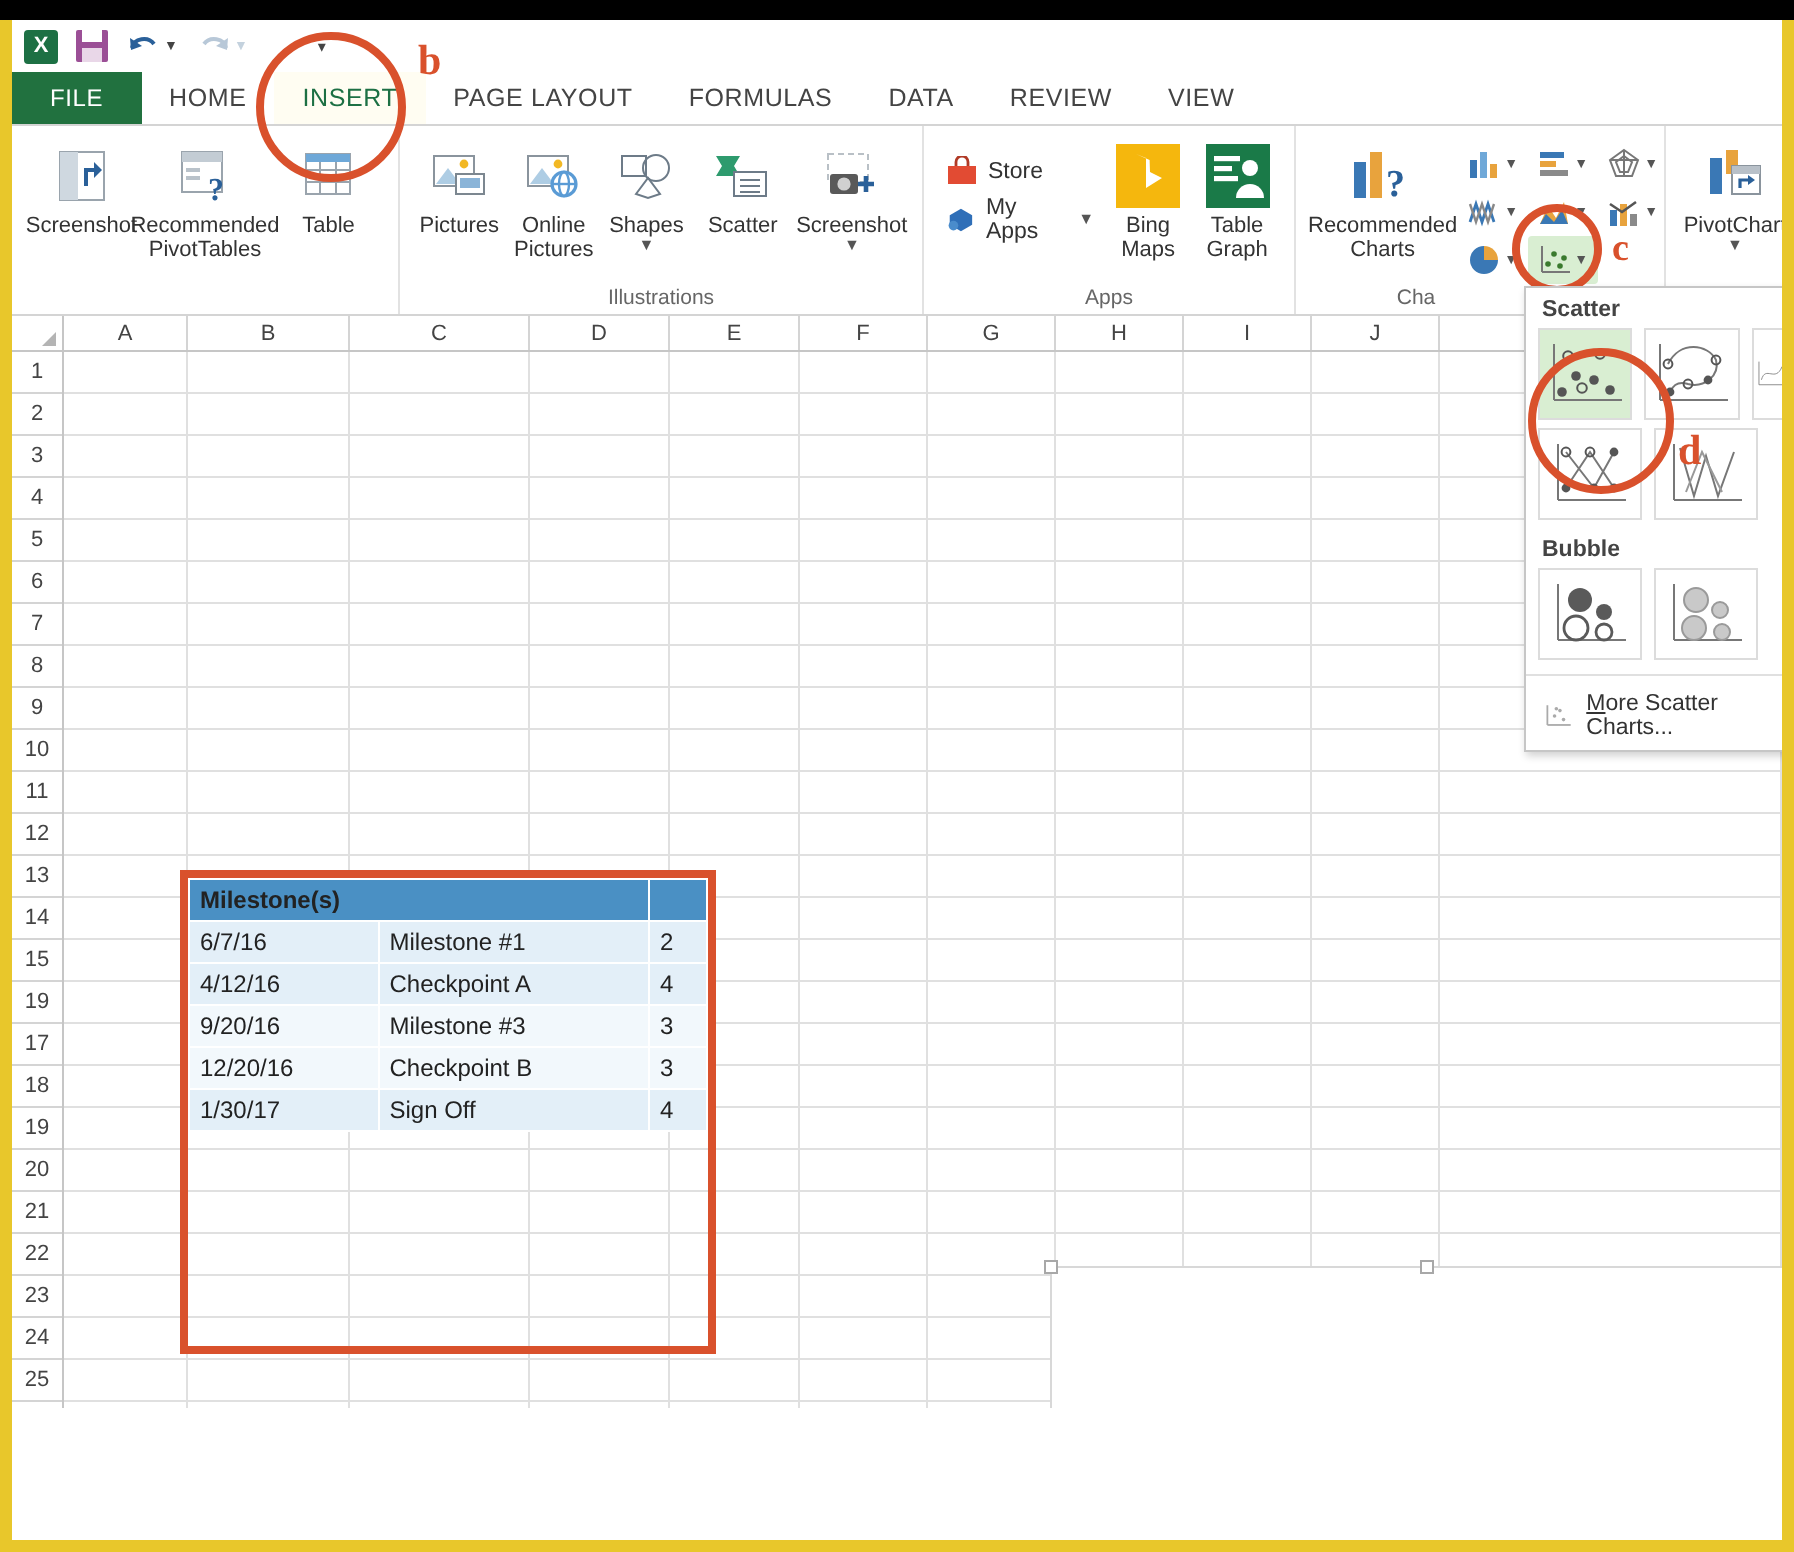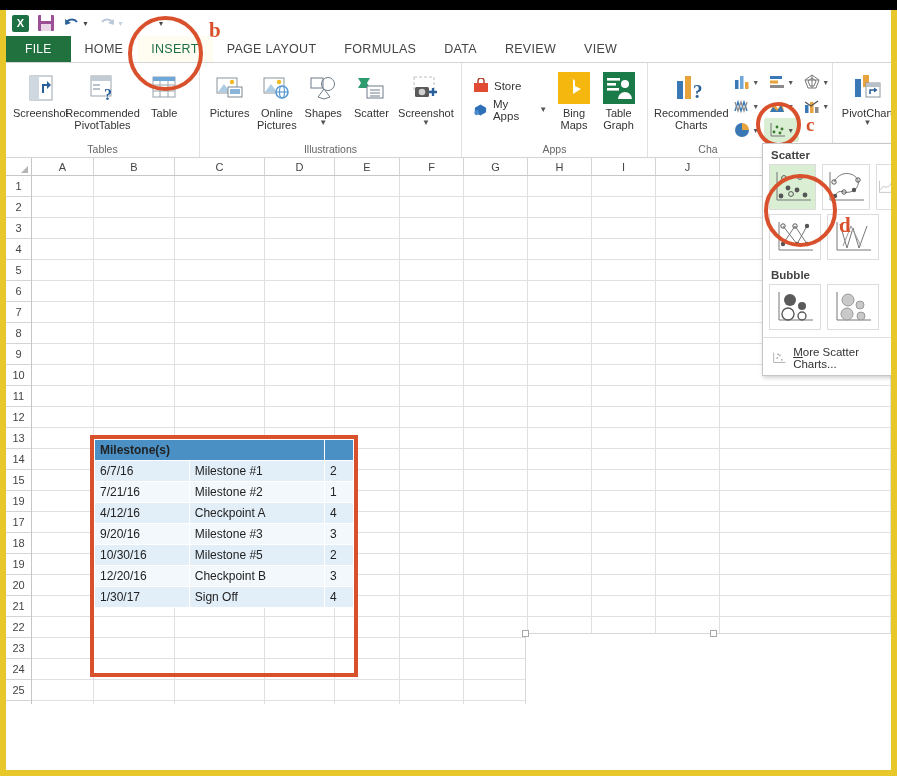--- a/index.html
+++ b/index.html
@@ -212,21 +212,20 @@
                 <rect x="4" y="4" width="22" height="4" fill="#6ea8d8"></rect>
                 <line x1="4" y1="12" x2="26" y2="12" stroke="#9aa4ad"></line>
                 <line x1="4" y1="18" x2="26" y2="18" stroke="#9aa4ad"></line>
                 <line x1="11" y1="8" x2="11" y2="24" stroke="#9aa4ad"></line>
                 <line x1="19" y1="8" x2="19" y2="24" stroke="#9aa4ad"></line>
               </svg>
             </span>
             <span class="cap">Table</span>
           </div>
         </div>
-        <div class="grp-label">Tables</div>
       </div>
 
       <div class="grp" style="width:262px">
         <div class="grp-items">
           <div class="bigbtn" style="width:52px">
             <span class="ico">
               <svg width="30" height="26" viewBox="0 0 30 26">
                 <rect x="2" y="3" width="20" height="15" fill="#fff" stroke="#8a949d"></rect>
                 <circle cx="17" cy="7" r="2.2" fill="#f2b824"></circle>
                 <path d="M3 17 L9 9 L15 17 Z" fill="#aecde4"></path>
@@ -838,38 +837,28 @@
               <tr>
                 <td class="hdr-blue" colspan="2">Milestone(s)</td>
                 <td class="hdr-blue"></td>
               </tr>
               <tr>
                 <td class="band-a">6/7/16</td>
                 <td class="band-a">Milestone #1</td>
                 <td class="band-a">2</td>
               </tr>
               <tr>
-                <td class="band-b">7/21/16</td>
-                <td class="band-b">Milestone #2</td>
-                <td class="band-b">1</td>
-              </tr>
-              <tr>
                 <td class="band-a">4/12/16</td>
                 <td class="band-a">Checkpoint A</td>
                 <td class="band-a">4</td>
               </tr>
               <tr>
                 <td class="band-b">9/20/16</td>
                 <td class="band-b">Milestone #3</td>
                 <td class="band-b">3</td>
-              </tr>
-              <tr>
-                <td class="band-a">10/30/16</td>
-                <td class="band-a">Milestone #5</td>
-                <td class="band-a">2</td>
               </tr>
               <tr>
                 <td class="band-b">12/20/16</td>
                 <td class="band-b">Checkpoint B</td>
                 <td class="band-b">3</td>
               </tr>
               <tr>
                 <td class="band-a">1/30/17</td>
                 <td class="band-a">Sign Off</td>
                 <td class="band-a">4</td>

